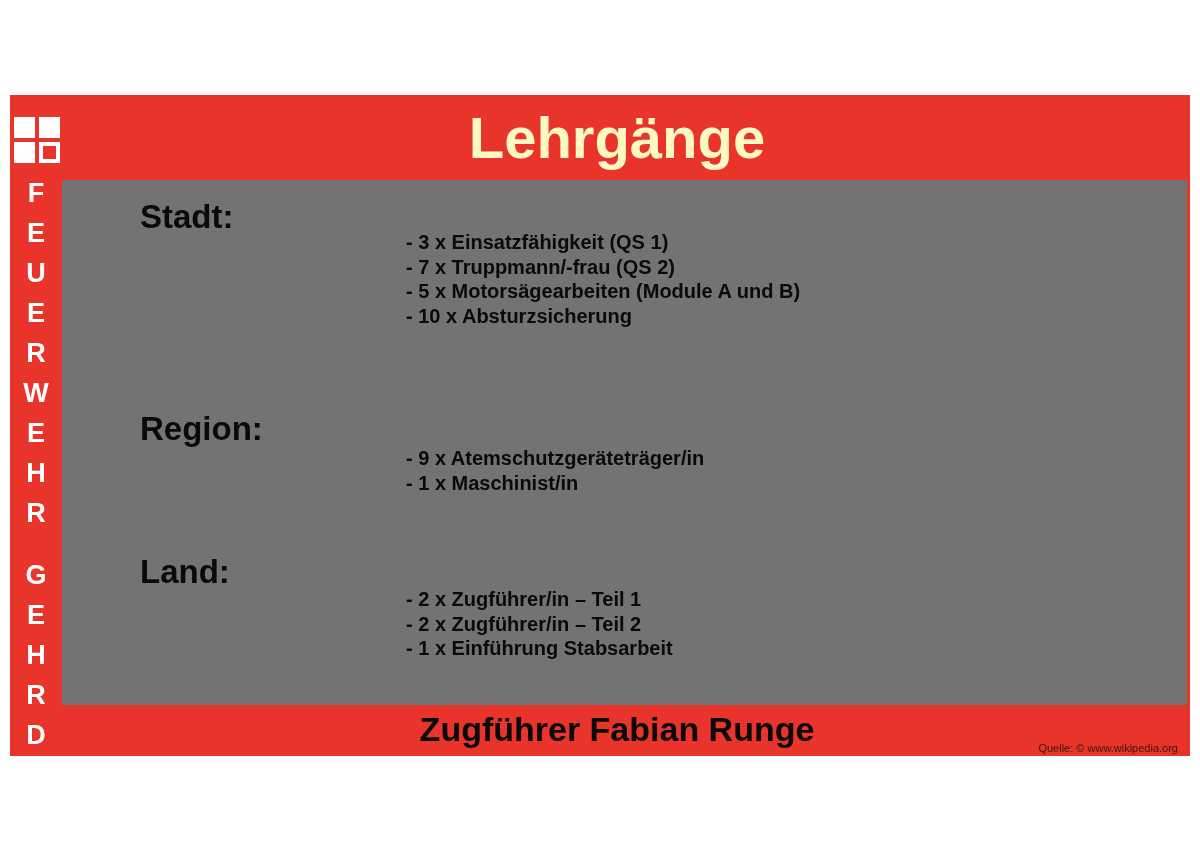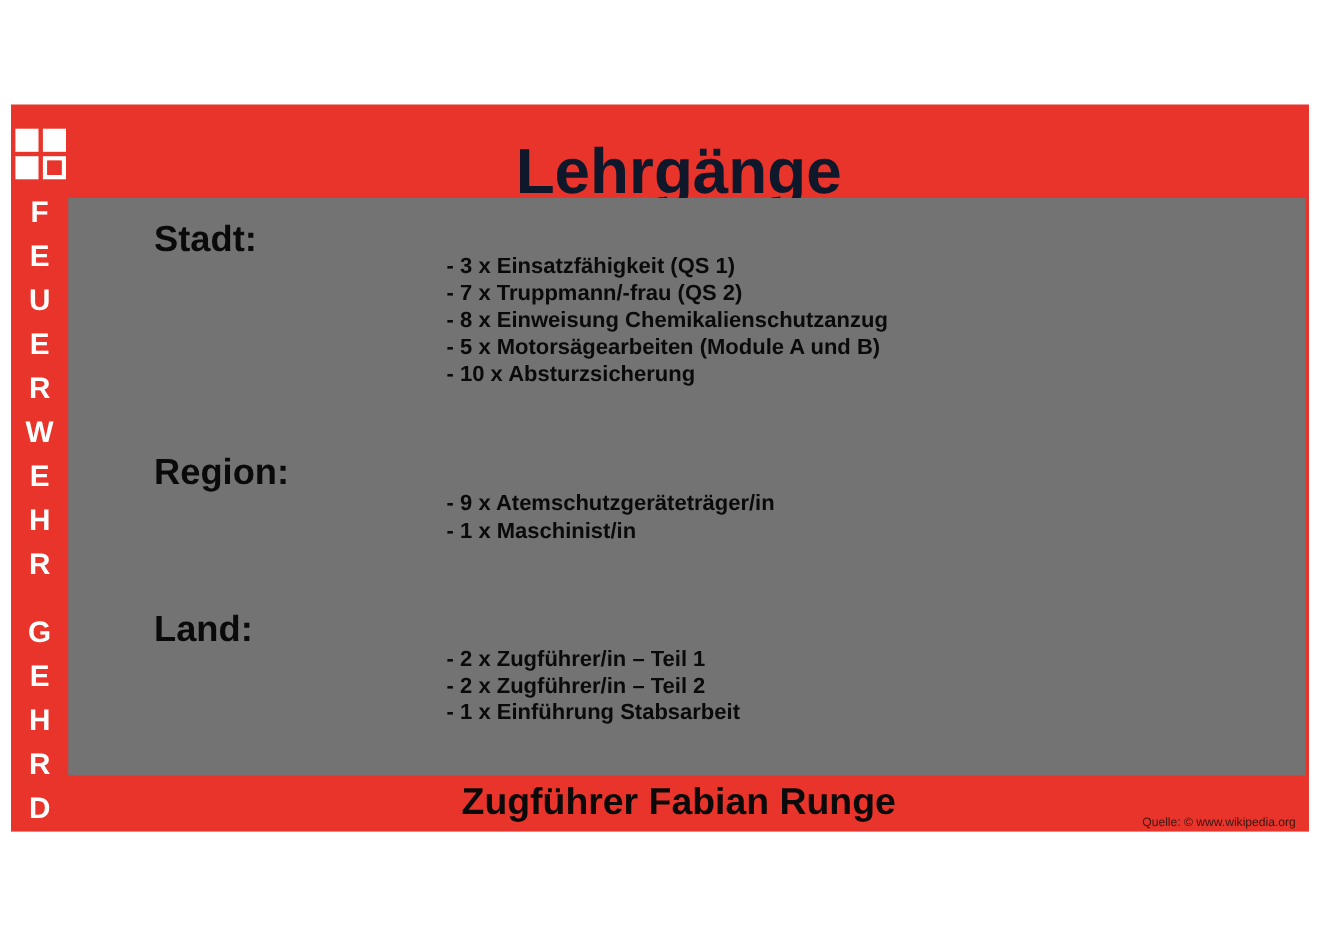--- a/index.html
+++ b/index.html
@@ -86,22 +86,21 @@
   }
   .title {
     position: absolute;
     left: 0;
     top: 0;
     width: 1110px;
     text-align: center;
     line-height: 85px;
     font-size: 58px;
     font-weight: bold;
-    color: #0f172a;
-    margin-top: 18px;
+    color: #fef9c3;
   }
 
   
   .panel {
     position: absolute;
     left: 52px;
     top: 85px;
     width: 1125px;
     height: 525px;
     background: #737373;
@@ -191,21 +190,20 @@
   <div class="header">
     <div class="title">Lehrgänge</div>
   </div>
 
   <div class="panel">
     <div class="section sec-stadt">
       <div class="section-heading">Stadt:</div>
       <ul class="section-list">
           <li>- 3 x Einsatzfähigkeit (QS 1)</li>
           <li>- 7 x Truppmann/-frau (QS 2)</li>
-          <li>- 8 x Einweisung Chemikalienschutzanzug</li>
           <li>- 5 x Motorsägearbeiten (Module A und B)</li>
           <li>- 10 x Absturzsicherung</li>
         </ul>
     </div>
 
     <div class="section sec-region">
       <div class="section-heading">Region:</div>
       <ul class="section-list">
           <li>- 9 x Atemschutzgeräteträger/in</li>
           <li>- 1 x Maschinist/in</li>

